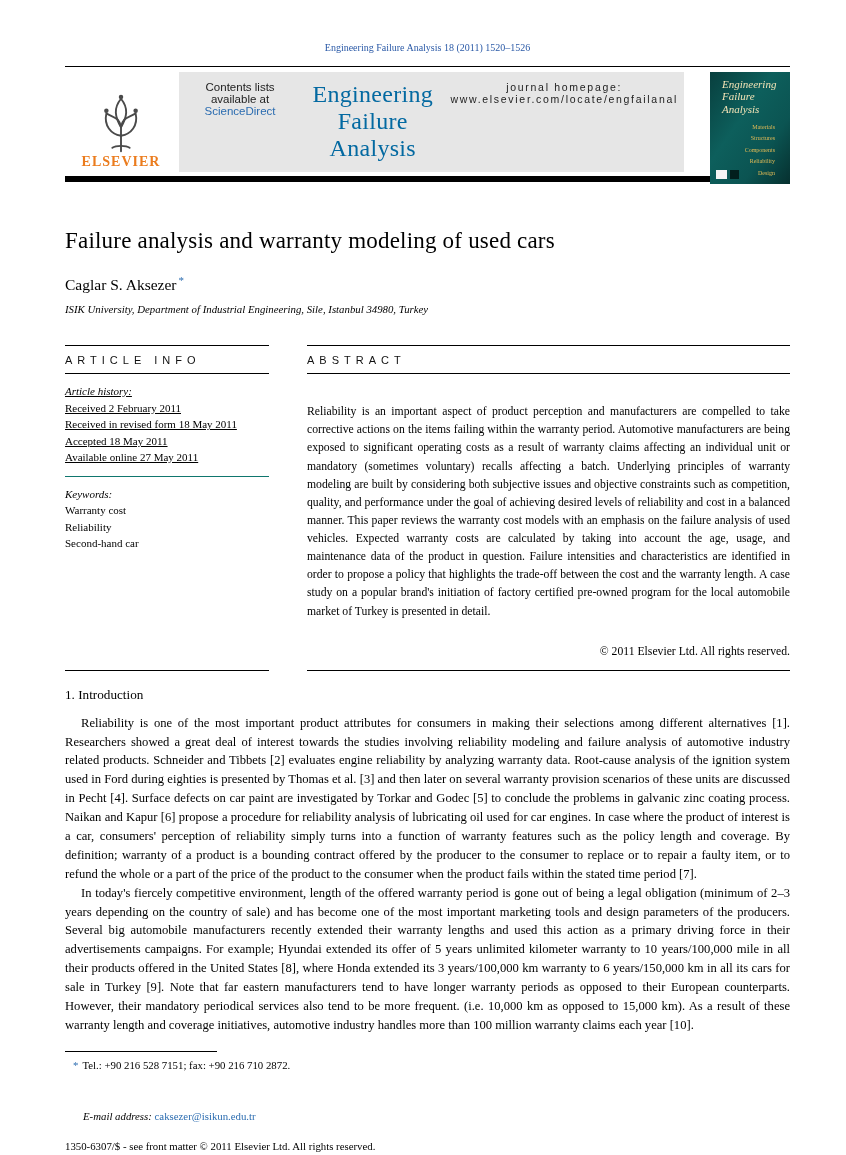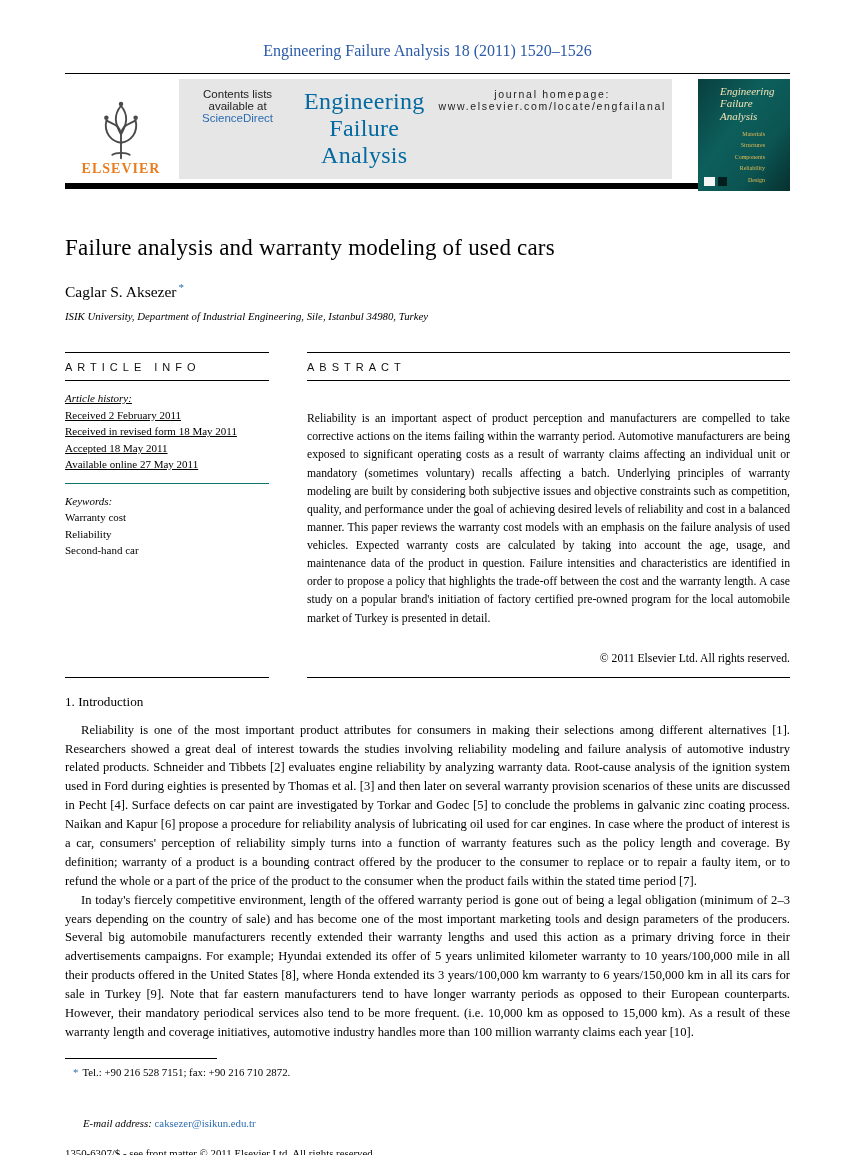--- a/index.html
+++ b/index.html
@@ -5,21 +5,21 @@
   * { box-sizing: border-box; }
   html, body { margin: 0; padding: 0; background: #ffffff; }
   .page {
     width: 846px; height: 1155px; margin: 0 auto; background: #fff;
     font-family: "Liberation Serif", serif; color: #000;
     padding: 42px 56px 30px 65px; overflow: hidden; position: relative;
   }
 
   
   .journal-ref {
-    text-align: center; font-size: 16px; color: #2b5aa7; margin-bottom: 13px;
+    text-align: center; font-size: 10px; color: #2b5aa7; margin-bottom: 13px;
   }
 
   
   .header-rule-top { border-top: 1px solid #000; }
   .header-row { display: flex; align-items: flex-start; margin-top: 5px; }
   .logo-box {
     width: 112px; flex-shrink: 0; height: 100px;
     display: flex; flex-direction: column; align-items: center; justify-content: flex-end;
     padding-bottom: 2px;
     text-align: center;
@@ -35,23 +35,23 @@
     text-align: center; padding: 9px 6px 8px;
   }
   .contents-line { font-family: "Liberation Sans", sans-serif; font-size: 11.5px; color: #222; }
   .sd-link { color: #2b6cb0; text-decoration: none; cursor: pointer; }
   .journal-title-big { font-size: 24px; letter-spacing: 0.3px; color: #0369a1; }
   .homepage-line {
     font-family: "Liberation Sans", sans-serif; font-size: 10.5px; letter-spacing: 1.7px; color: #222;
   }
   .cover-gap { width: 26px; flex-shrink: 0; }
   .cover {
-    width: 92px; height: 112px; flex-shrink: 0; position: relative; z-index: 2;
+    width: 80px; height: 112px; flex-shrink: 0; position: relative; z-index: 2;
     background: linear-gradient(125deg, #083f3e 0%, #0d5f5c 40%, #0b5452 70%, #06302f 100%);
-    padding: 6px 22px; color: #f0ddb0;
+    padding: 6px 12px; color: #f0ddb0;
   }
   .cover-title-line { font-style: italic; font-size: 11px; line-height: 1.12; color: #f2e3b6; }
   .cover-topics { margin-top: 7px; text-align: right; padding-right: 3px; }
   .cover-topic { font-size: 6px; line-height: 1.9; color: #e3bb55; }
   .cover-whitebox { position: absolute; left: 6px; bottom: 5px; width: 11px; height: 9px; background: #f5f5f5; }
   .cover-darkbox { position: absolute; left: 20px; bottom: 5px; width: 9px; height: 9px; background: #021f1e; }
   .header-rule-bottom { height: 6px; background: #000; margin-top: -8px; position: relative; z-index: 1; }
 
   
   .article-title { font-size: 23px; font-weight: 400; margin: 46px 0 0; letter-spacing: 0.2px; }

